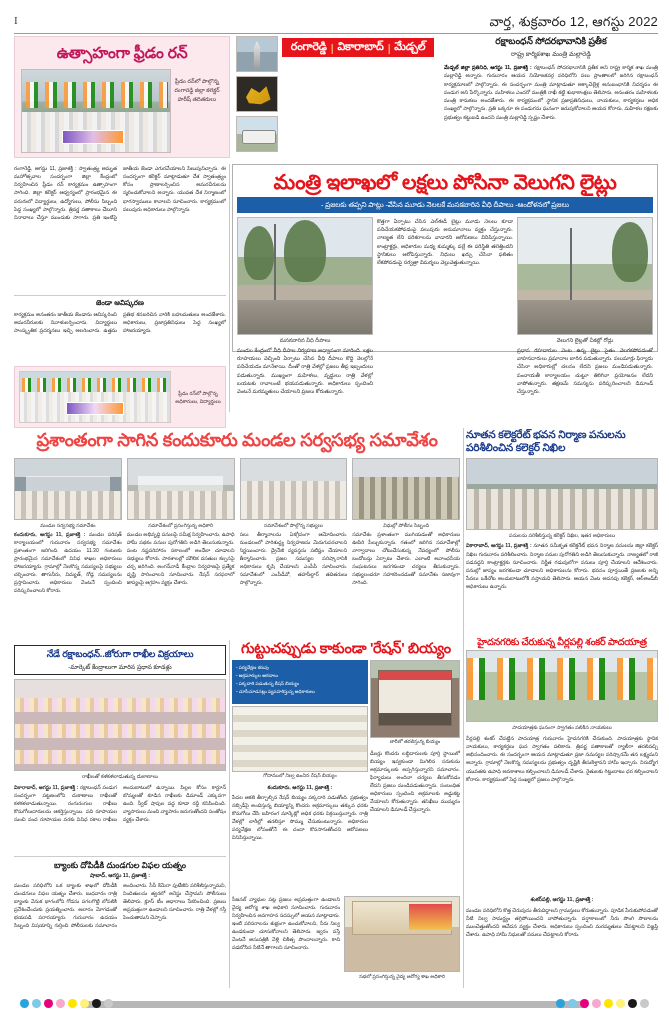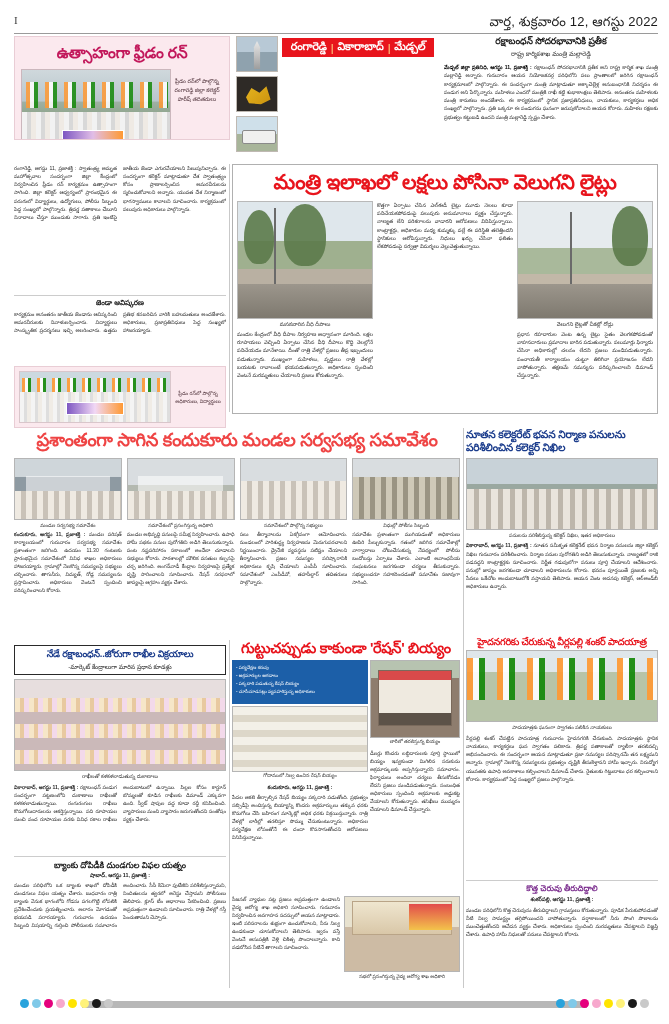--- a/index.html
+++ b/index.html
@@ -21,21 +21,21 @@
   .dateline-top {
     font-size: 13px; color: #1a1a1a; letter-spacing: .2px;
     font-family: "Liberation Sans", sans-serif; white-space: nowrap;
   }
 
   
   .masthead { position: absolute; left: 14px; top: 36px; width: 644px; height: 122px; }
 
   
   .promo {
-    position: absolute; left: 0; top: 0; width: 216px; height: 104px;
+    position: absolute; left: 0; top: 0; width: 216px; height: 122px;
     background: #fbe9ee; border: 1px solid #e9cdd5; overflow: hidden;
   }
   .promo-title {
     text-align: center; color: #c2185b; font-size: 15.5px; font-weight: bold;
     padding: 7px 2px 4px; letter-spacing: -.2px;
   }
   .promo-photo {
     position: absolute; left: 6px; top: 32px; width: 150px; height: 84px;
     background:
       linear-gradient(180deg,#cfd8dc 0%,#b9c6cc 38%,#9fb0a4 39%,#7d9a72 72%,#6b8a60 100%);
@@ -128,21 +128,21 @@
     text-align: center; font-size: 6.4px; color: #333; margin-top: 2px;
   }
   .rb-body {
     margin-top: 4px; font-size: 5.1px; line-height: 1.62; color: #2b2b2b;
     text-align: justify; column-count: 1;
   }
   .rb-body b { color: #000; }
 
   
   .lead {
-    position: absolute; left: 232px; top: 164px; width: 426px; height: 250px;
+    position: absolute; left: 232px; top: 164px; width: 426px; height: 188px;
     border: 1px solid #b0b0b0; padding: 4px;
   }
   .lead-head {
     text-align: center; color: #e8141c; font-size: 20.5px; font-weight: bold;
     letter-spacing: -.4px; line-height: 1.15; padding: 1px 0 3px;
   }
   .lead-subbar {
     background: #1c5fa8; color: #fff; font-size: 7.2px; text-align: center;
     padding: 3px 2px; letter-spacing: -.1px;
   }
@@ -477,20 +477,21 @@
       <div class="rb-sub">రాష్ట్ర కార్మికశాఖ మంత్రి మల్లారెడ్డి</div>
       <div class="rb-body">
         <b>మేడ్చల్ జిల్లా ప్రతినిధి, ఆగస్టు 11, ప్రజాశక్తి :</b>
         <span>రక్షాబంధన్ సోదరభావానికి ప్రతీక అని రాష్ట్ర కార్మిక శాఖ మంత్రి మల్లారెడ్డి అన్నారు. గురువారం ఆయన నియోజకవర్గ పరిధిలోని పలు ప్రాంతాలలో జరిగిన రక్షాబంధన్ కార్యక్రమాలలో పాల్గొన్నారు. ఈ సందర్భంగా మంత్రి మాట్లాడుతూ అక్కాచెల్లెళ్ల అనుబంధానికి నిదర్శనం ఈ పండుగ అని పేర్కొన్నారు. మహిళలు ఎందరో మంత్రికి రాఖీ కట్టి శుభాకాంక్షలు తెలిపారు. అనంతరం మహిళలకు మంత్రి కానుకలు అందజేశారు. ఈ కార్యక్రమంలో స్థానిక ప్రజాప్రతినిధులు, నాయకులు, కార్యకర్తలు అధిక సంఖ్యలో పాల్గొన్నారు. ప్రతి ఒక్కరూ ఈ పండుగను ఘనంగా జరుపుకోవాలని ఆయన కోరారు. మహిళల రక్షణకు ప్రభుత్వం కట్టుబడి ఉందని మంత్రి మల్లారెడ్డి స్పష్టం చేశారు.</span>
       </div>
     </div>
   </div>
 
   <div class="lead">
     <div class="lead-head">మంత్రి ఇలాఖలో లక్షలు పోసినా వెలుగని లైట్లు</div>
+    <div class="lead-subbar">- ప్రజలకు తప్పని పాట్లు -వేసిన మూడు నెలలకే మసకబారిన వీధి దీపాలు -ఆందోళనలో ప్రజలు</div>
     <div class="lead-cols">
       <div class="lead-col">
         <div class="lead-photo">
           <div class="lp-tree" style="left:6px;top:8px;"></div>
           <div class="lp-tree" style="left:46px;top:2px;width:42px;height:62px;"></div>
           <div class="lp-pole" style="left:36px;top:6px;height:78px;"></div>
           <div class="lp-road"></div>
         </div>
         <div class="lead-cap">మసకబారిన వీధి దీపాలు</div>
         <div class="lead-text">మండల కేంద్రంలో వీధి దీపాల నిర్వహణ అధ్వానంగా మారింది. లక్షల రూపాయలు వెచ్చించి ఏర్పాటు చేసిన వీధి దీపాలు కొద్ది నెలల్లోనే పనిచేయడం మానేశాయి. దీంతో రాత్రి వేళల్లో ప్రజలు తీవ్ర ఇబ్బందులు పడుతున్నారు. ముఖ్యంగా మహిళలు, వృద్ధులు రాత్రి వేళల్లో బయటకు రావాలంటే భయపడుతున్నారు. అధికారులు స్పందించి వెంటనే మరమ్మతులు చేయాలని ప్రజలు కోరుతున్నారు.</div>
@@ -617,21 +618,20 @@
       <div class="banner2"></div>
   </div>
   <div class="bottom-mid-cap">సభలో ప్రసంగిస్తున్న వైద్య ఆరోగ్య శాఖ అధికారి</div>
 
   <div class="pad-head">హైదనగరికు చేరుకున్న వీర్లపల్లి శంకర్ పాదయాత్ర</div>
   <div class="pad-photo">
     <div class="tri"></div>
   </div>
   <div class="pad-cap">పాదయాత్రకు ఘనంగా స్వాగతం పలికిన నాయకులు</div>
   <div class="pad-text">వీర్లపల్లి శంకర్ చేపట్టిన పాదయాత్ర గురువారం హైదనగరికి చేరుకుంది. పాదయాత్రకు స్థానిక నాయకులు, కార్యకర్తలు ఘన స్వాగతం పలికారు. త్రివర్ణ పతాకాలతో ర్యాలీగా తరలివచ్చి అభినందించారు. ఈ సందర్భంగా ఆయన మాట్లాడుతూ ప్రజా సమస్యల పరిష్కారమే తన లక్ష్యమని అన్నారు. గ్రామాల్లో నెలకొన్న సమస్యలను ప్రభుత్వం దృష్టికి తీసుకెళ్తానని హామీ ఇచ్చారు. నిరుద్యోగ యువతకు ఉపాధి అవకాశాలు కల్పించాలని డిమాండ్ చేశారు. రైతులకు గిట్టుబాటు ధర కల్పించాలని కోరారు. కార్యక్రమంలో పెద్ద సంఖ్యలో ప్రజలు పాల్గొన్నారు.</div>
-  <div class="pad-sub">కొత్త చెరువు తీరుదిద్దాలి</div>
   <div class="pad-sub-date">శంకర్‌పల్లి, ఆగస్టు 11, ప్రజాశక్తి :</div>
   <div class="pad-text2">మండల పరిధిలోని కొత్త చెరువును తీరుదిద్దాలని గ్రామస్తులు కోరుతున్నారు. పూడిక పేరుకుపోవడంతో నీటి నిల్వ సామర్థ్యం తగ్గిపోయిందని వాపోతున్నారు. వర్షాకాలంలో నీరు పొంగి పొలాలను ముంచెత్తుతోందని ఆవేదన వ్యక్తం చేశారు. అధికారులు స్పందించి మరమ్మతులు చేపట్టాలని విజ్ఞప్తి చేశారు. ఉపాధి హామీ నిధులతో పనులు చేపట్టాలని కోరారు.</div>
 
   <div class="vrule" style="left:229px;top:164px;height:248px;"></div>
   <div class="vrule" style="left:463px;top:428px;height:560px;"></div>
   <div class="vrule" style="left:229px;top:640px;height:348px;"></div>
 
   <div class="footer">
     <div class="regbar"></div>
     <div class="dots left">

